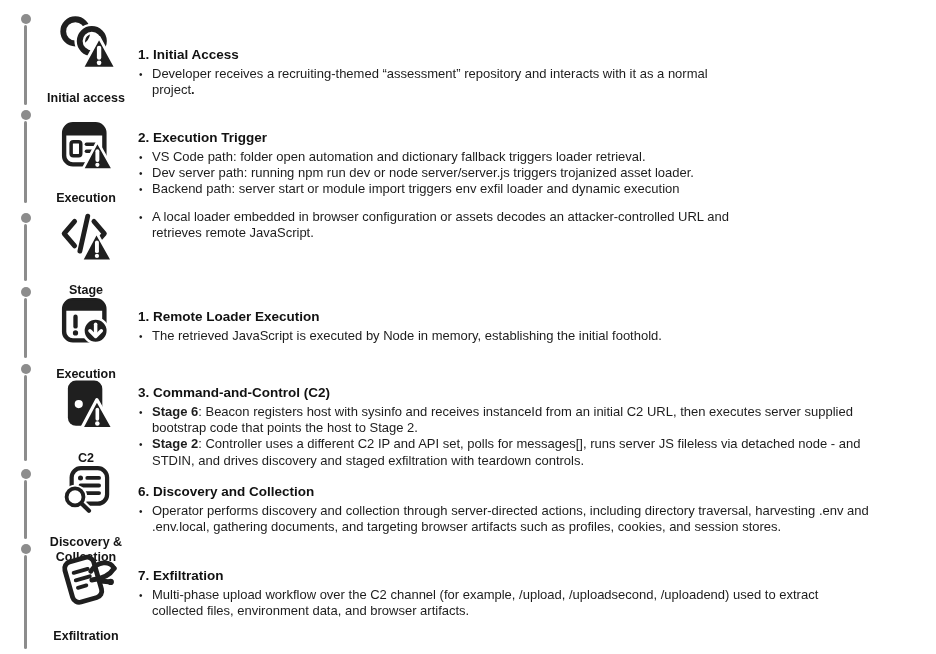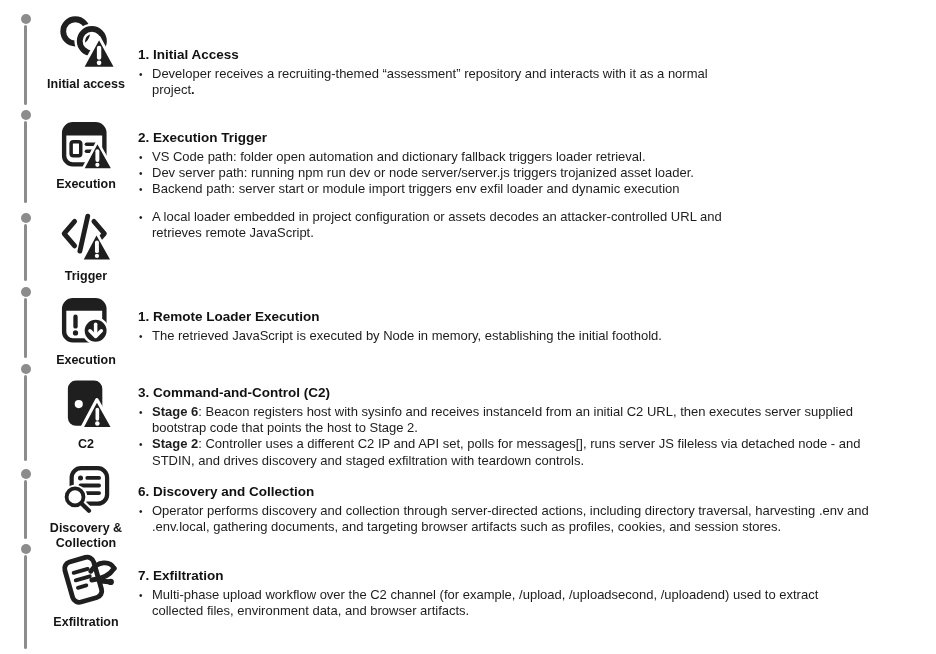--- a/index.html
+++ b/index.html
@@ -14,21 +14,21 @@
   .seg1{top:14px}  .seg1 .tl-line{height:80px}
   .seg2{top:110px} .seg2 .tl-line{height:82px}
   .seg3{top:213px} .seg3 .tl-line{height:57px}
   .seg4{top:287px} .seg4 .tl-line{height:60px}
   .seg5{top:364px} .seg5 .tl-line{height:86px}
   .seg6{top:469px} .seg6 .tl-line{height:59px}
   .seg7{top:544px} .seg7 .tl-line{height:94px}
   
   .stage { position:absolute; left:46px; width:80px; text-align:center; }
   .stage svg { display:block; margin:0 auto; }
-  .stage-label { font-size:12.5px; font-weight:600; line-height:15px; color:#141414; margin-top:3px; }
+  .stage-label { font-size:12.5px; font-weight:600; line-height:15px; color:#141414; margin-top:17px; }
   .s1{top:12px} .s2{top:118px} .s3{top:210px} .s4{top:294px}
   .s5{top:376px} .s6{top:464px} .s7{top:550px}
   
   .content { position:absolute; left:138px; }
   .content h3 { margin:16px 0 3px 0; font-size:13.5px; line-height:17px; font-weight:700; color:#111; }
   .content ul { margin:0; padding:0; list-style:none; }
   .content li { position:relative; padding-left:14px; font-size:13px; line-height:16.2px; color:#1d1d1d; }
   .content li::before { content:"\2022"; position:absolute; left:1px; top:1px; font-size:10px; color:#1d1d1d; }
   .content li b { font-weight:700; }
   .c1{top:30px;  max-width:600px}
@@ -101,21 +101,21 @@
 
   <div class="stage s3">
     <svg width="56" height="56" viewBox="0 0 64 64">
       <path d="M19 13 L7 27 L19 41" fill="none" stroke="#1f1f1f" stroke-width="5.5" stroke-linecap="round" stroke-linejoin="round"></path>
       <path d="M34 7 L25 47" fill="none" stroke="#1f1f1f" stroke-width="5.5" stroke-linecap="round"></path>
       <path d="M41 13 L53 27 L45 36" fill="none" stroke="#1f1f1f" stroke-width="5.5" stroke-linecap="round" stroke-linejoin="round"></path>
       <path d="M44 26 L62 58 L27 58 Z" fill="#1f1f1f" stroke="#ffffff" stroke-width="3" stroke-linejoin="round"></path>
       <path d="M44.5 37 L44.5 47" stroke="#ffffff" stroke-width="4.5" stroke-linecap="round" fill="none"></path>
       <circle cx="44.5" cy="52.5" r="2.4" fill="#ffffff"></circle>
     </svg>
-    <div class="stage-label">Trigger</div>
+    <div class="stage-label">Stage</div>
   </div>
 
   <div class="stage s4">
     <svg width="56" height="56" viewBox="0 0 64 64">
       <rect x="7" y="7" width="46" height="46" rx="10" fill="none" stroke="#1f1f1f" stroke-width="5"></rect>
       <path d="M13 7 h34 a6 6 0 0 1 6 6 v6 H7 v-6 a6 6 0 0 1 6 -6 Z" fill="#1f1f1f"></path>
       <path d="M20 26 V37" stroke="#1f1f1f" stroke-width="5" stroke-linecap="round" fill="none"></path>
       <circle cx="20" cy="44.5" r="3" fill="#1f1f1f"></circle>
       <circle cx="43" cy="42" r="14" fill="#1f1f1f" stroke="#ffffff" stroke-width="3"></circle>
       <path d="M43 34.5 V47.5" stroke="#ffffff" stroke-width="4" stroke-linecap="round" fill="none"></path>
@@ -177,21 +177,21 @@
     <h3>2. Execution Trigger</h3>
     <ul>
         <li><span>VS Code path: folder open automation and dictionary fallback triggers loader retrieval.</span></li>
         <li><span>Dev server path: running npm run dev or node server/server.js triggers trojanized asset loader.</span></li>
         <li><span>Backend path: server start or module import triggers env exfil loader and dynamic execution</span></li>
       </ul>
   </section>
 
   <section class="content c3">
     <ul>
-        <li><span>A local loader embedded in project configuration or assets decodes an attacker-controlled URL and retrieves remote JavaScript.</span></li>
+        <li><span>A local loader embedded in browser configuration or assets decodes an attacker-controlled URL and retrieves remote JavaScript.</span></li>
       </ul>
   </section>
 
   <section class="content c4">
     <h3>1. Remote Loader Execution</h3>
     <ul>
         <li><span>The retrieved JavaScript is executed by Node in memory, establishing the initial foothold.</span></li>
       </ul>
   </section>
 

